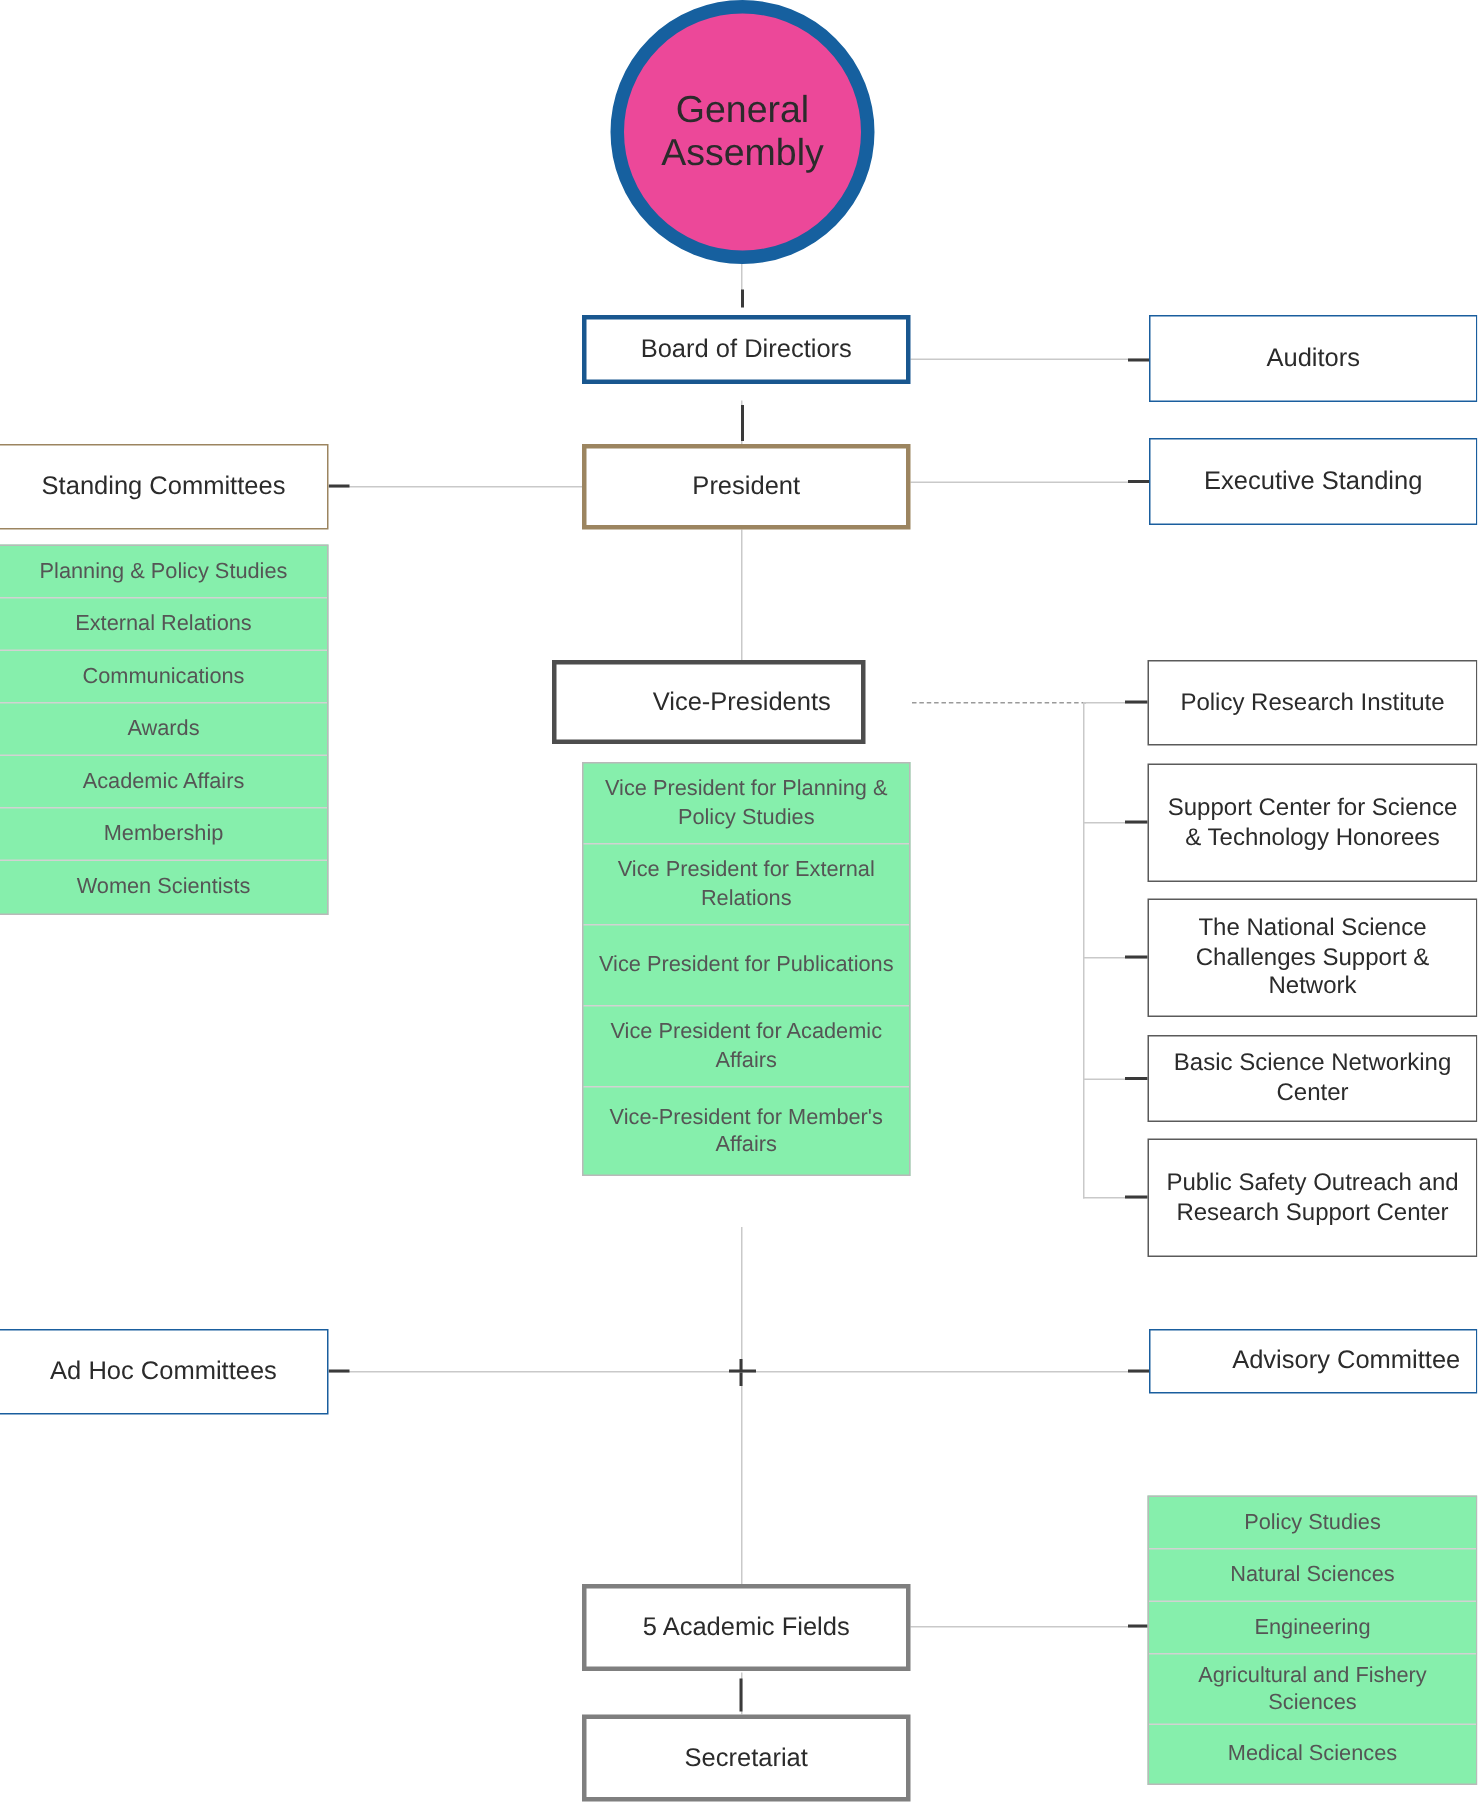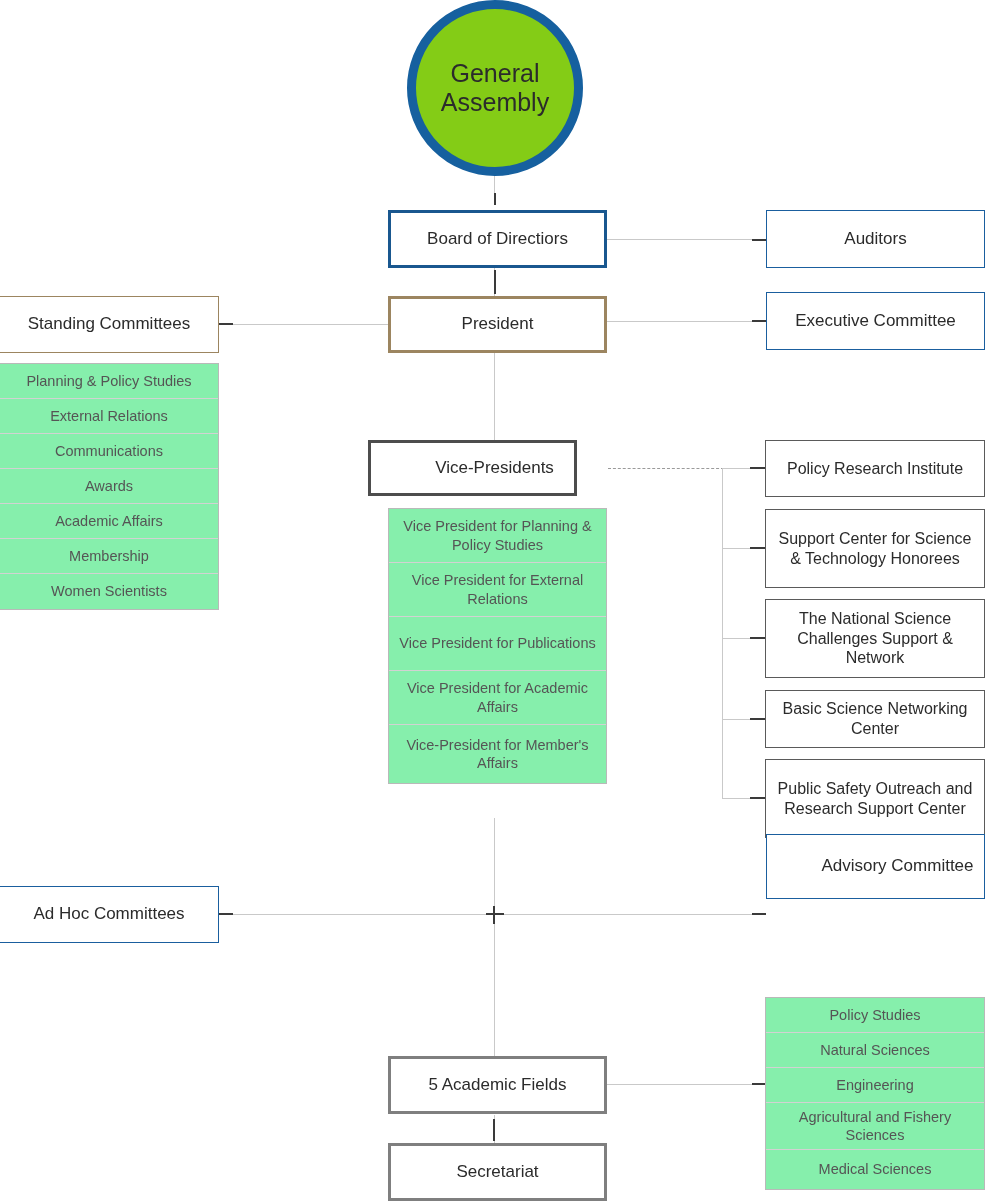--- a/index.html
+++ b/index.html
@@ -37,21 +37,21 @@
   .bd-gray-thick  { border: 3px solid #7f7f7f; }
   .bd-blue-thin   { border: 1.5px solid #1a5e9e; }
   .bd-tan-thin    { border: 1.5px solid #9c8560; }
   .bd-darkgray-thin { border: 1px solid #5a5a5a; }
 
   
   .circle {
     position: absolute;
     border-radius: 50%;
     border: 9px solid #16609f;
-    background: #84cc16;
+    background: #ec4899;
     display: flex;
     align-items: center;
     justify-content: center;
     text-align: center;
     color: #2b2b2b;
     z-index: 6;
   }
 
   
   .list {
@@ -145,34 +145,34 @@
   <div class="ln ln-h" style="left:606px; top:1084px; width:160px;"></div>
   <div class="ln ln-h dark" style="left:752px; top:1083px; width:14px;"></div>
 
   <div class="ln ln-v" style="left:494px; top:1115px; height:28px;"></div>
   <div class="ln ln-v dark" style="left:493px; top:1119px; height:22px;"></div>
 
   <div class="circle fs-circle" style="left:407px; top:0px; width:176px; height:176px;">
     <span class="label">General Assembly</span>
   </div>
 
-  <div class="box bd-blue-thick fs-main" style="left:388px; top:210px; width:219px; height:58px;">
+  <div class="box bd-blue-thick fs-main" style="left:388px; top:210px; width:219px; height:46px;">
     <span class="label">Board of Directiors</span>
   </div>
 
   <div class="box bd-blue-thin fs-main" style="left:766px; top:210px; width:219px; height:58px;">
     <span class="label">Auditors</span>
   </div>
 
   <div class="box bd-tan-thick fs-main" style="left:388px; top:296px; width:219px; height:57px;">
     <span class="label">President</span>
   </div>
 
   <div class="box bd-blue-thin fs-main" style="left:766px; top:292px; width:219px; height:58px;">
-    <span class="label">Executive Committee</span>
+    <span class="label">Executive Standing</span>
   </div>
 
   <div class="box bd-tan-thin fs-main" style="left:-1px; top:296px; width:220px; height:57px;">
     <span class="label">Standing Committees</span>
   </div>
 
   <div class="list fs-list" style="left:-1px; top:363px; width:220px;">
     <div class="row" style="height:35px;">Planning &amp; Policy Studies</div>
     <div class="row" style="height:35px;">External Relations</div>
     <div class="row" style="height:35px;">Communications</div>
@@ -211,21 +211,21 @@
   </div>
 
   <div class="box bd-darkgray-thin fs-side" style="left:765px; top:759px; width:220px; height:79px;">
     <span class="label">Public Safety Outreach and Research Support Center</span>
   </div>
 
   <div class="box bd-blue-thin fs-main" style="left:-1px; top:886px; width:220px; height:57px;">
     <span class="label">Ad Hoc Committees</span>
   </div>
 
-  <div class="box bd-blue-thin fs-main" style="left:766px; top:834px; width:219px; height:65px;padding-left:44px;">
+  <div class="box bd-blue-thin fs-main" style="left:766px; top:886px; width:219px; height:43px;padding-left:44px;">
     <span class="label">Advisory Committee</span>
   </div>
 
   <div class="box bd-gray-thick fs-main" style="left:388px; top:1056px; width:219px; height:58px;">
     <span class="label">5 Academic Fields</span>
   </div>
 
   <div class="box bd-gray-thick fs-main" style="left:388px; top:1143px; width:219px; height:58px;">
     <span class="label">Secretariat</span>
   </div>

